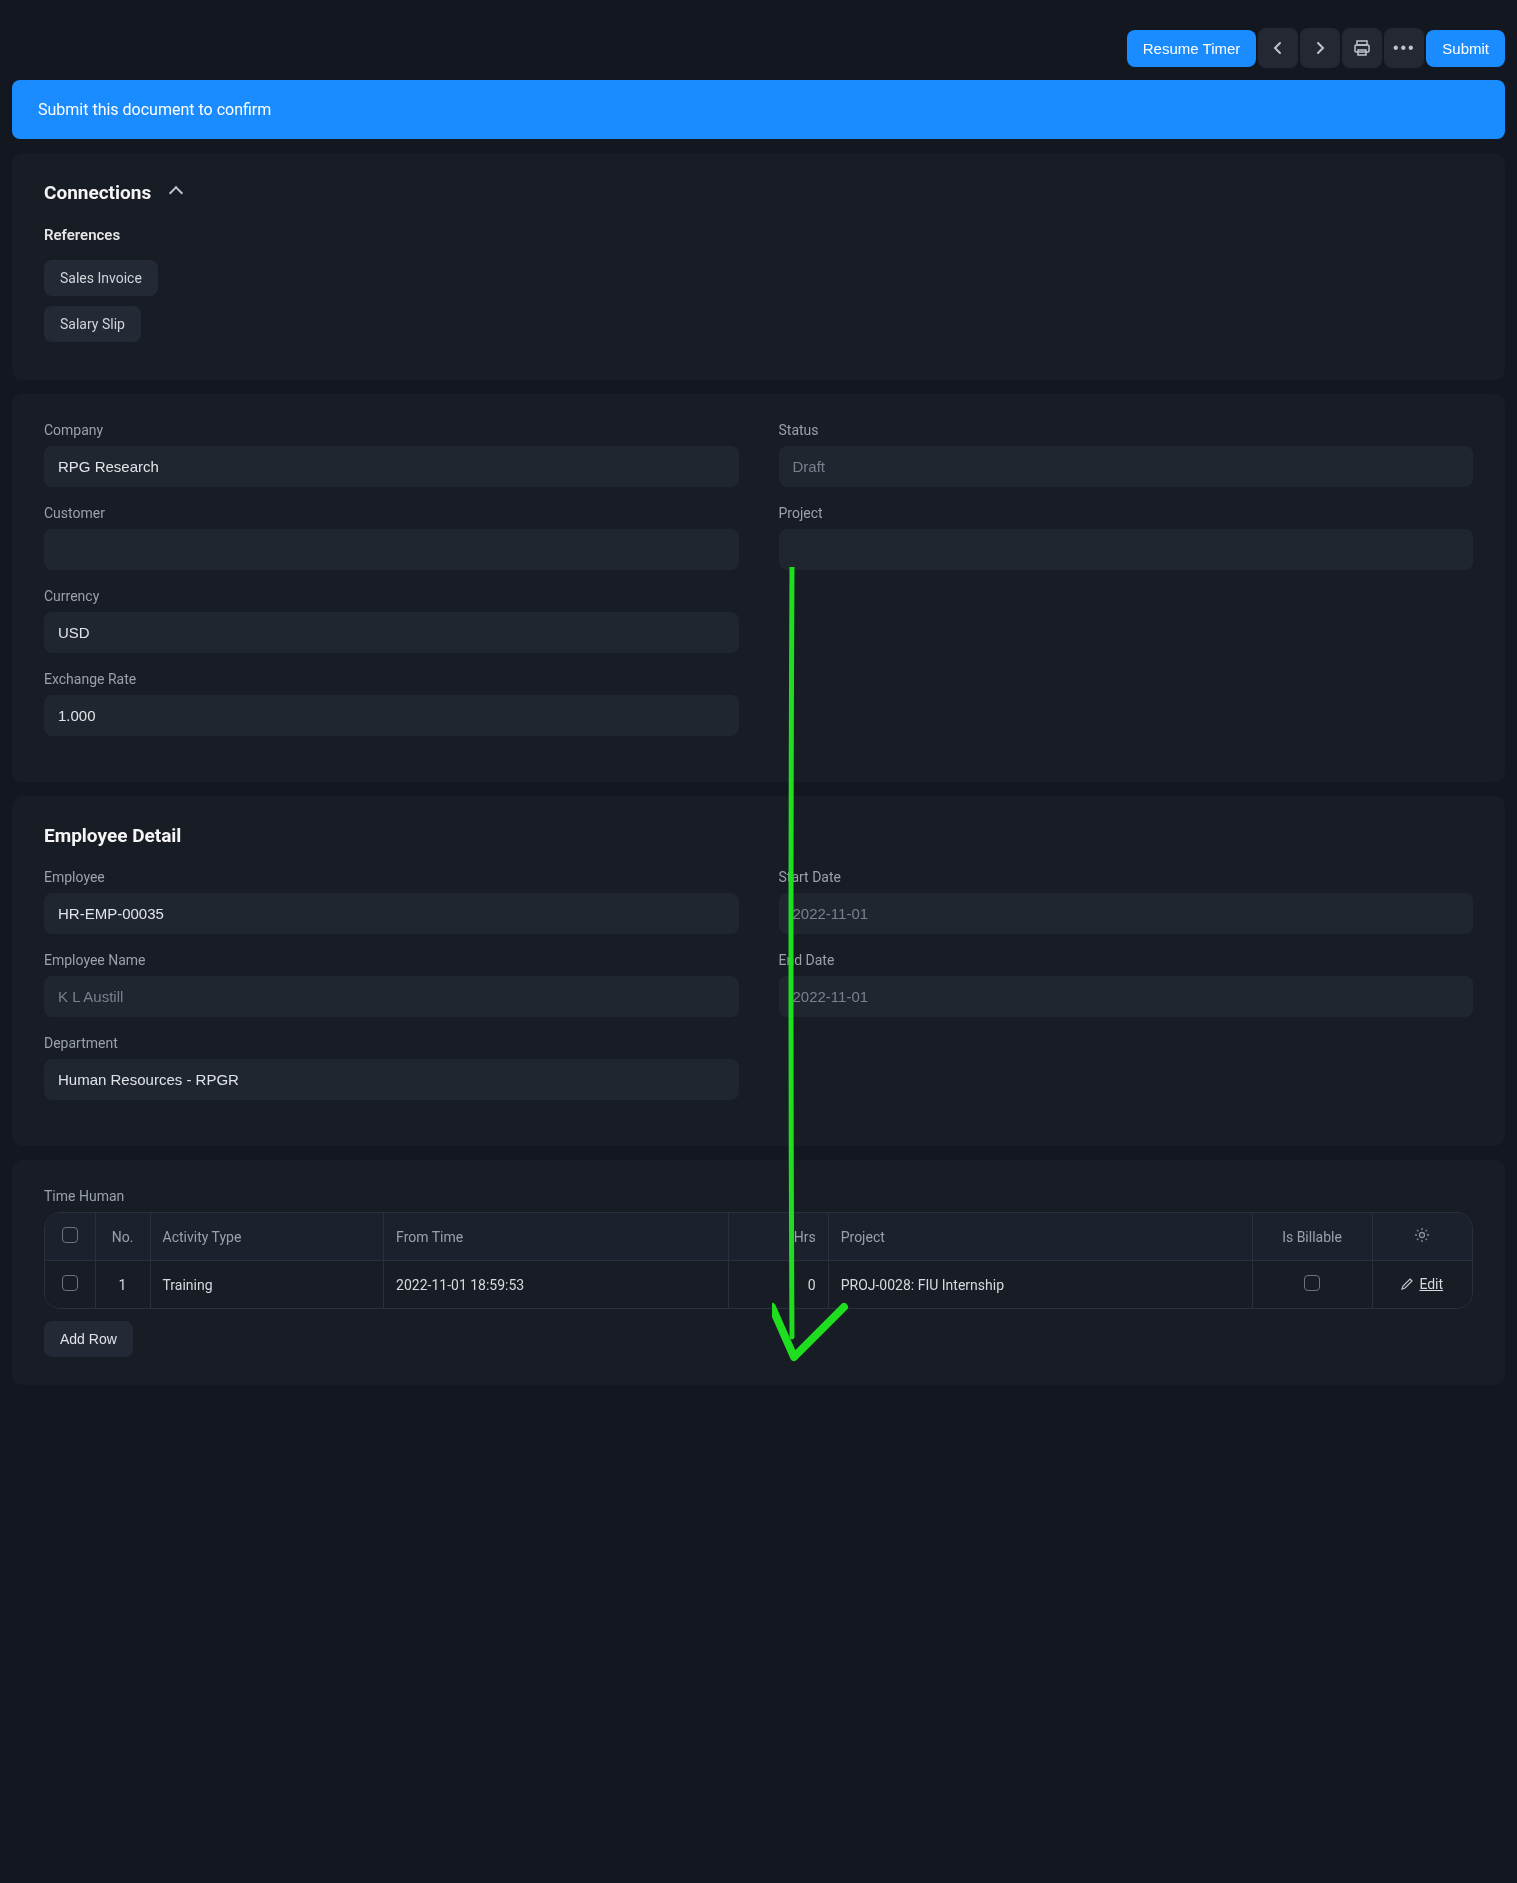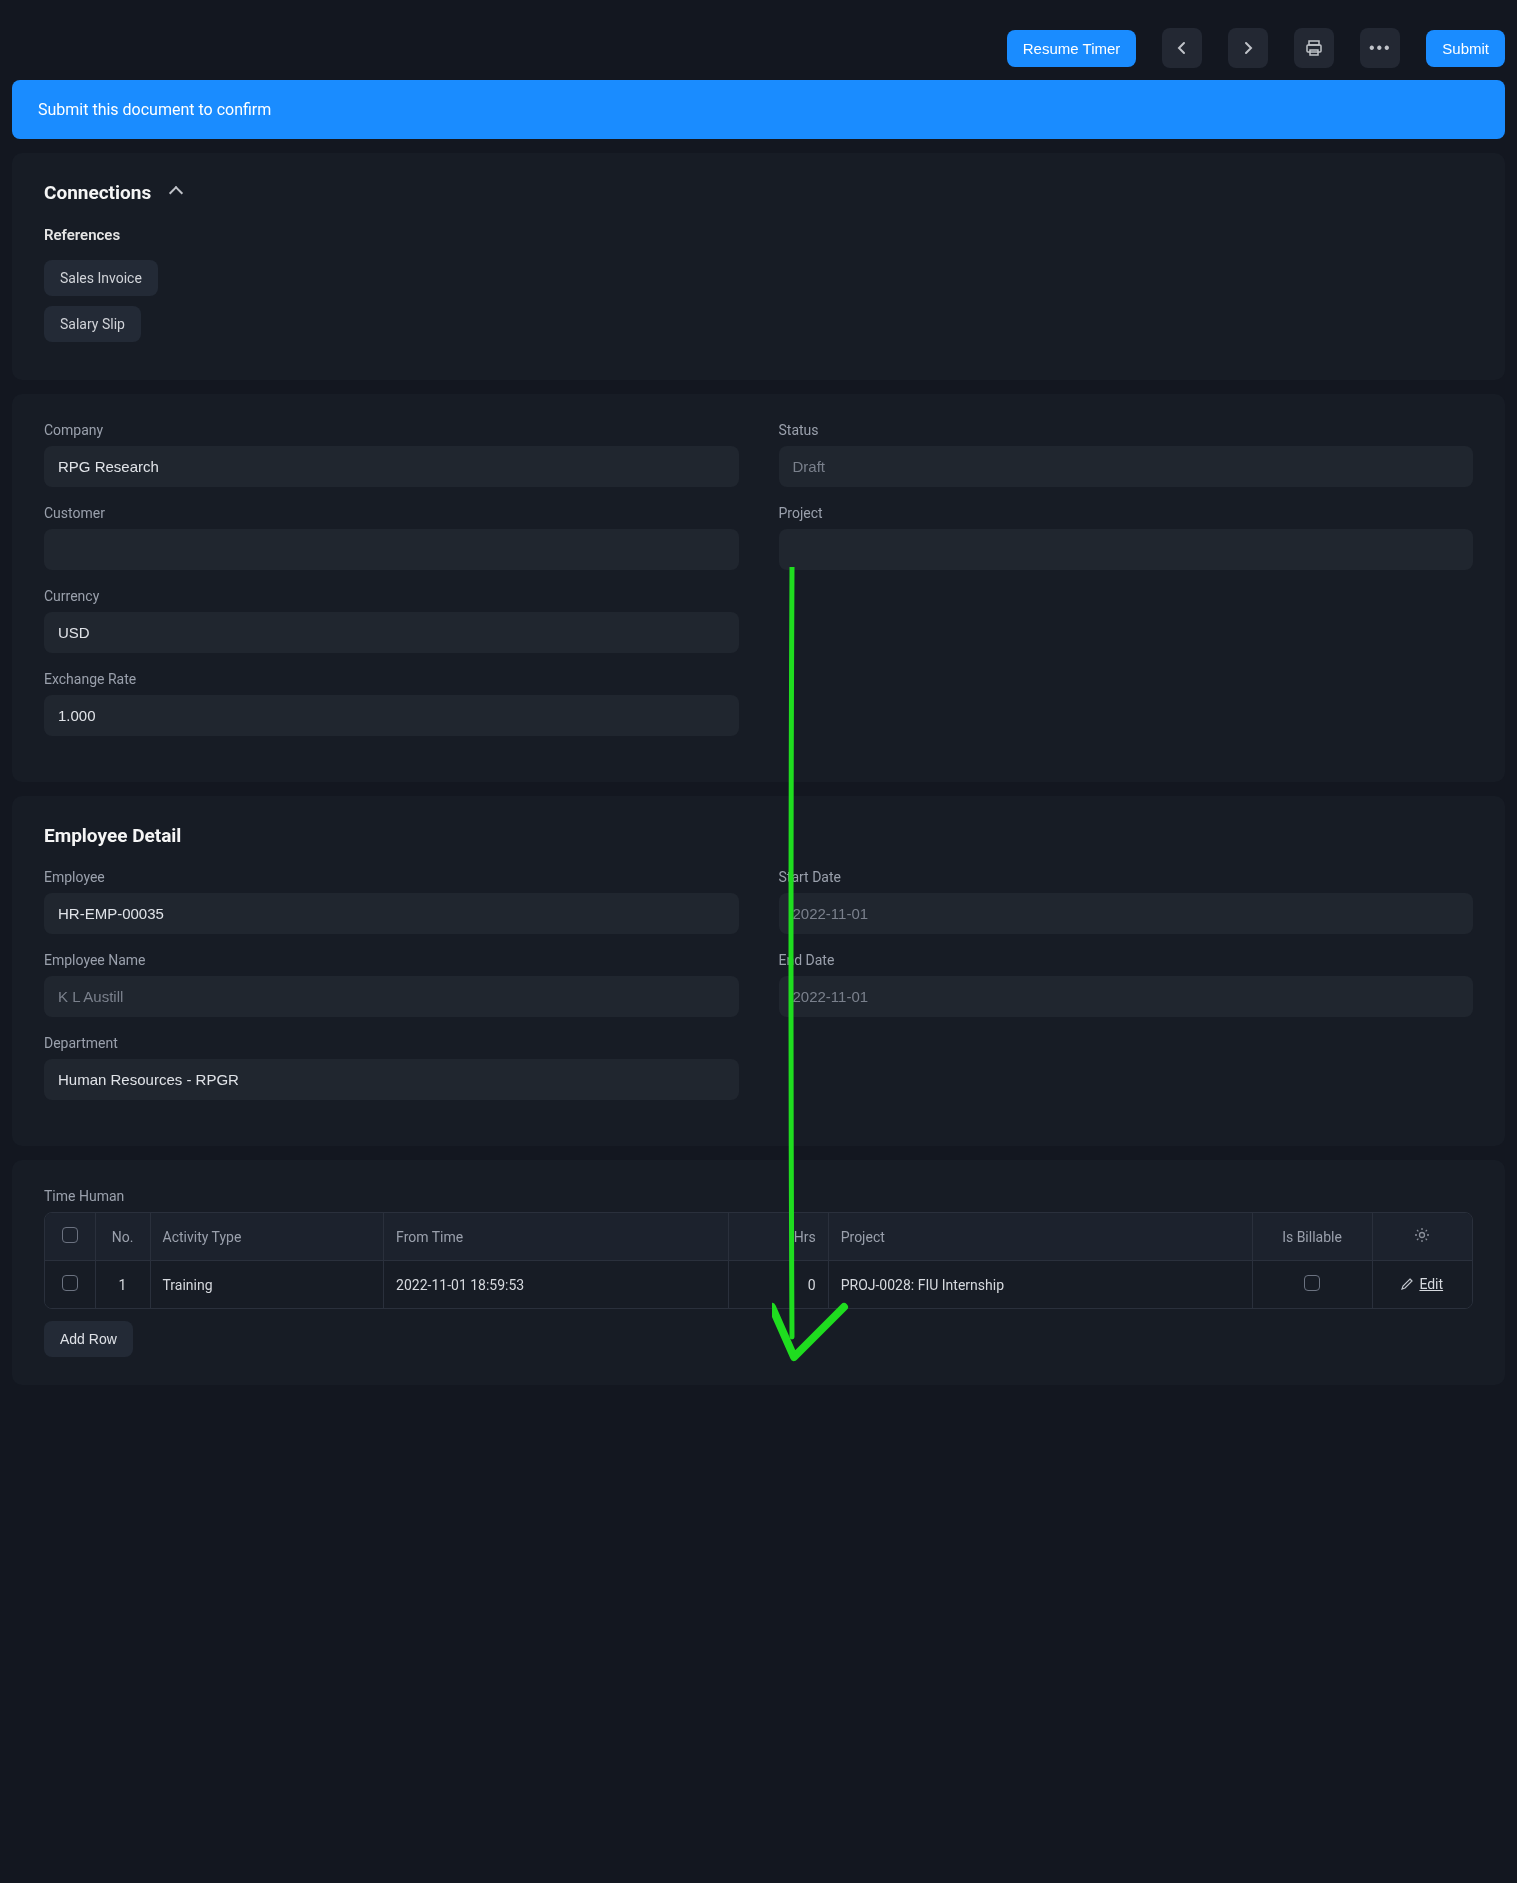--- a/index.html
+++ b/index.html
@@ -7,21 +7,21 @@
   background: #131720;
   color: #e0e0e0;
   font-family: -apple-system, BlinkMacSystemFont, "Segoe UI", Roboto, sans-serif;
   font-size: 14px;
   padding: 12px;
   width: 1517px;
 }
 .topbar {
   display: flex;
   justify-content: flex-end;
-  gap: 26px;
+  gap: 2px;
   padding: 16px 0 12px 0;
   align-items: center;
 }
 .btn {
   border: none;
   border-radius: 8px;
   padding: 10px 16px;
   font-size: 15px;
   cursor: pointer;
   display: inline-flex;
@@ -93,21 +93,21 @@
   background: #20262f;
   border: none;
   border-radius: 8px;
   padding: 12px 14px;
   color: #e0e3e8;
   font-size: 15px;
 }
 .form-input.readonly { color: #7a808c; }
 .table-wrap {
   border: 1px solid #2a303c;
-  border-radius: 8px;
+  border-radius: 16px;
   overflow: hidden;
   margin-top: 8px;
 }
 table { width: 100%; border-collapse: collapse; }
 th, td {
   text-align: left;
   padding: 14px 12px;
   border-right: 1px solid #2a303c;
   border-bottom: 1px solid #2a303c;
   font-size: 14px;

